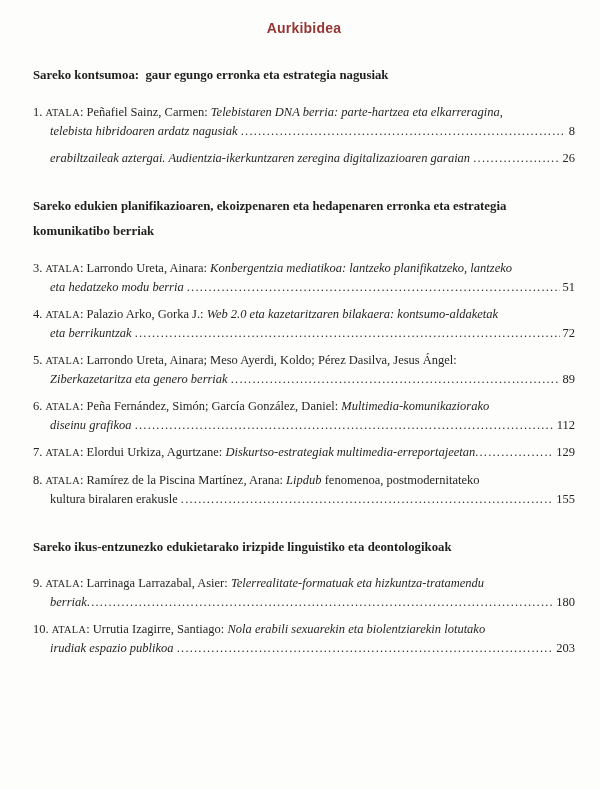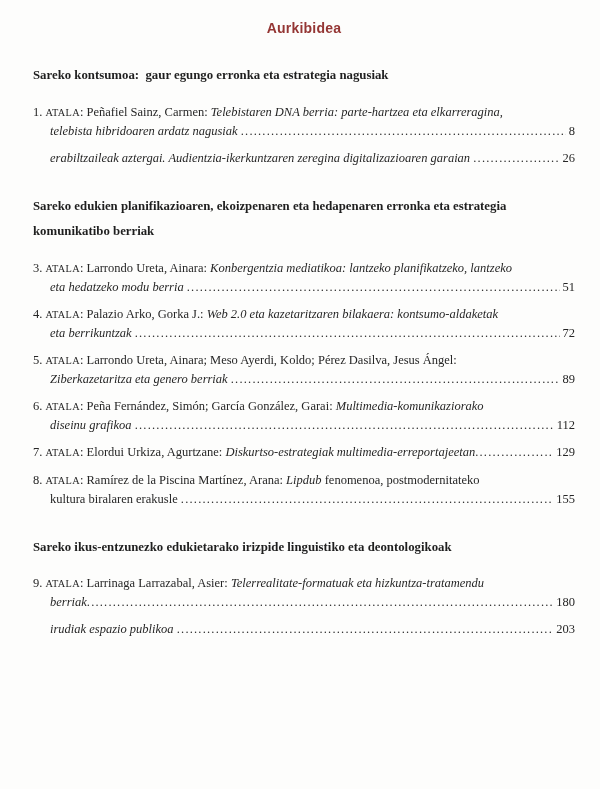--- a/index.html
+++ b/index.html
@@ -89,35 +89,36 @@
         </div>
         <div class="toc-entry">
           <div class="toc-line"><span class="runs"><span class="run-r">4. </span><span class="run-sc">ATALA</span><span class="run-r">: Palazio Arko, Gorka J.: </span><span class="run-i">Web 2.0 eta kazetaritzaren bilakaera: kontsumo-aldaketak</span></span></div>
           <div class="toc-line cont leader-line"><span class="runs"><span class="run-i">eta berrikuntzak </span></span><span class="dots">............................................................................................................................................................................................................................</span><span class="page-num"> 72</span></div>
         </div>
         <div class="toc-entry">
           <div class="toc-line"><span class="runs"><span class="run-r">5. </span><span class="run-sc">ATALA</span><span class="run-r">: Larrondo Ureta, Ainara; Meso Ayerdi, Koldo; Pérez Dasilva, Jesus Ángel:</span></span></div>
           <div class="toc-line cont leader-line"><span class="runs"><span class="run-i">Ziberkazetaritza eta genero berriak </span></span><span class="dots">............................................................................................................................................................................................................................</span><span class="page-num"> 89</span></div>
         </div>
         <div class="toc-entry">
-          <div class="toc-line"><span class="runs"><span class="run-r">6. </span><span class="run-sc">ATALA</span><span class="run-r">: Peña Fernández, Simón; García González, Garai: </span><span class="run-i">Multimedia-komunikaziorako</span></span></div>
+          <div class="toc-line"><span class="runs"><span class="run-r">6. </span><span class="run-sc">ATALA</span><span class="run-r">: Peña Fernández, Simón; García González, Daniel: </span><span class="run-i">Multimedia-komunikaziorako</span></span></div>
           <div class="toc-line cont leader-line"><span class="runs"><span class="run-i">diseinu grafikoa </span></span><span class="dots">............................................................................................................................................................................................................................</span><span class="page-num"> 112</span></div>
         </div>
         <div class="toc-entry">
           <div class="toc-line leader-line"><span class="runs"><span class="run-r">7. </span><span class="run-sc">ATALA</span><span class="run-r">: Elordui Urkiza, Agurtzane: </span><span class="run-i">Diskurtso-estrategiak multimedia-erreportajeetan</span></span><span class="dots">............................................................................................................................................................................................................................</span><span class="page-num"> 129</span></div>
         </div>
         <div class="toc-entry">
           <div class="toc-line"><span class="runs"><span class="run-r">8. </span><span class="run-sc">ATALA</span><span class="run-r">: Ramírez de la Piscina Martínez, Arana: </span><span class="run-i">Lipdub</span><span class="run-r"> fenomenoa, postmodernitateko</span></span></div>
           <div class="toc-line cont leader-line"><span class="runs"><span class="run-r">kultura biralaren erakusle </span></span><span class="dots">............................................................................................................................................................................................................................</span><span class="page-num"> 155</span></div>
         </div>
       </div>
       <div class="section">
         <div class="section-heading">Sareko ikus-entzunezko edukietarako irizpide linguistiko eta deontologikoak</div>
         <div class="toc-entry">
           <div class="toc-line"><span class="runs"><span class="run-r">9. </span><span class="run-sc">ATALA</span><span class="run-r">: Larrinaga Larrazabal, Asier: </span><span class="run-i">Telerrealitate-formatuak eta hizkuntza-tratamendu</span></span></div>
           <div class="toc-line cont leader-line"><span class="runs"><span class="run-i">berriak</span></span><span class="dots">............................................................................................................................................................................................................................</span><span class="page-num"> 180</span></div>
         </div>
         <div class="toc-entry">
+          <div class="toc-line"><span class="runs"><span class="run-r">10. </span><span class="run-sc">ATALA</span><span class="run-r">: Urrutia Izagirre, Santiago: </span><span class="run-i">Nola erabili sexuarekin eta biolentziarekin lotutako</span></span></div>
           <div class="toc-line cont leader-line"><span class="runs"><span class="run-i">irudiak espazio publikoa </span></span><span class="dots">............................................................................................................................................................................................................................</span><span class="page-num"> 203</span></div>
         </div>
       </div>
     </div>
 </div>
 
 </body></html>

